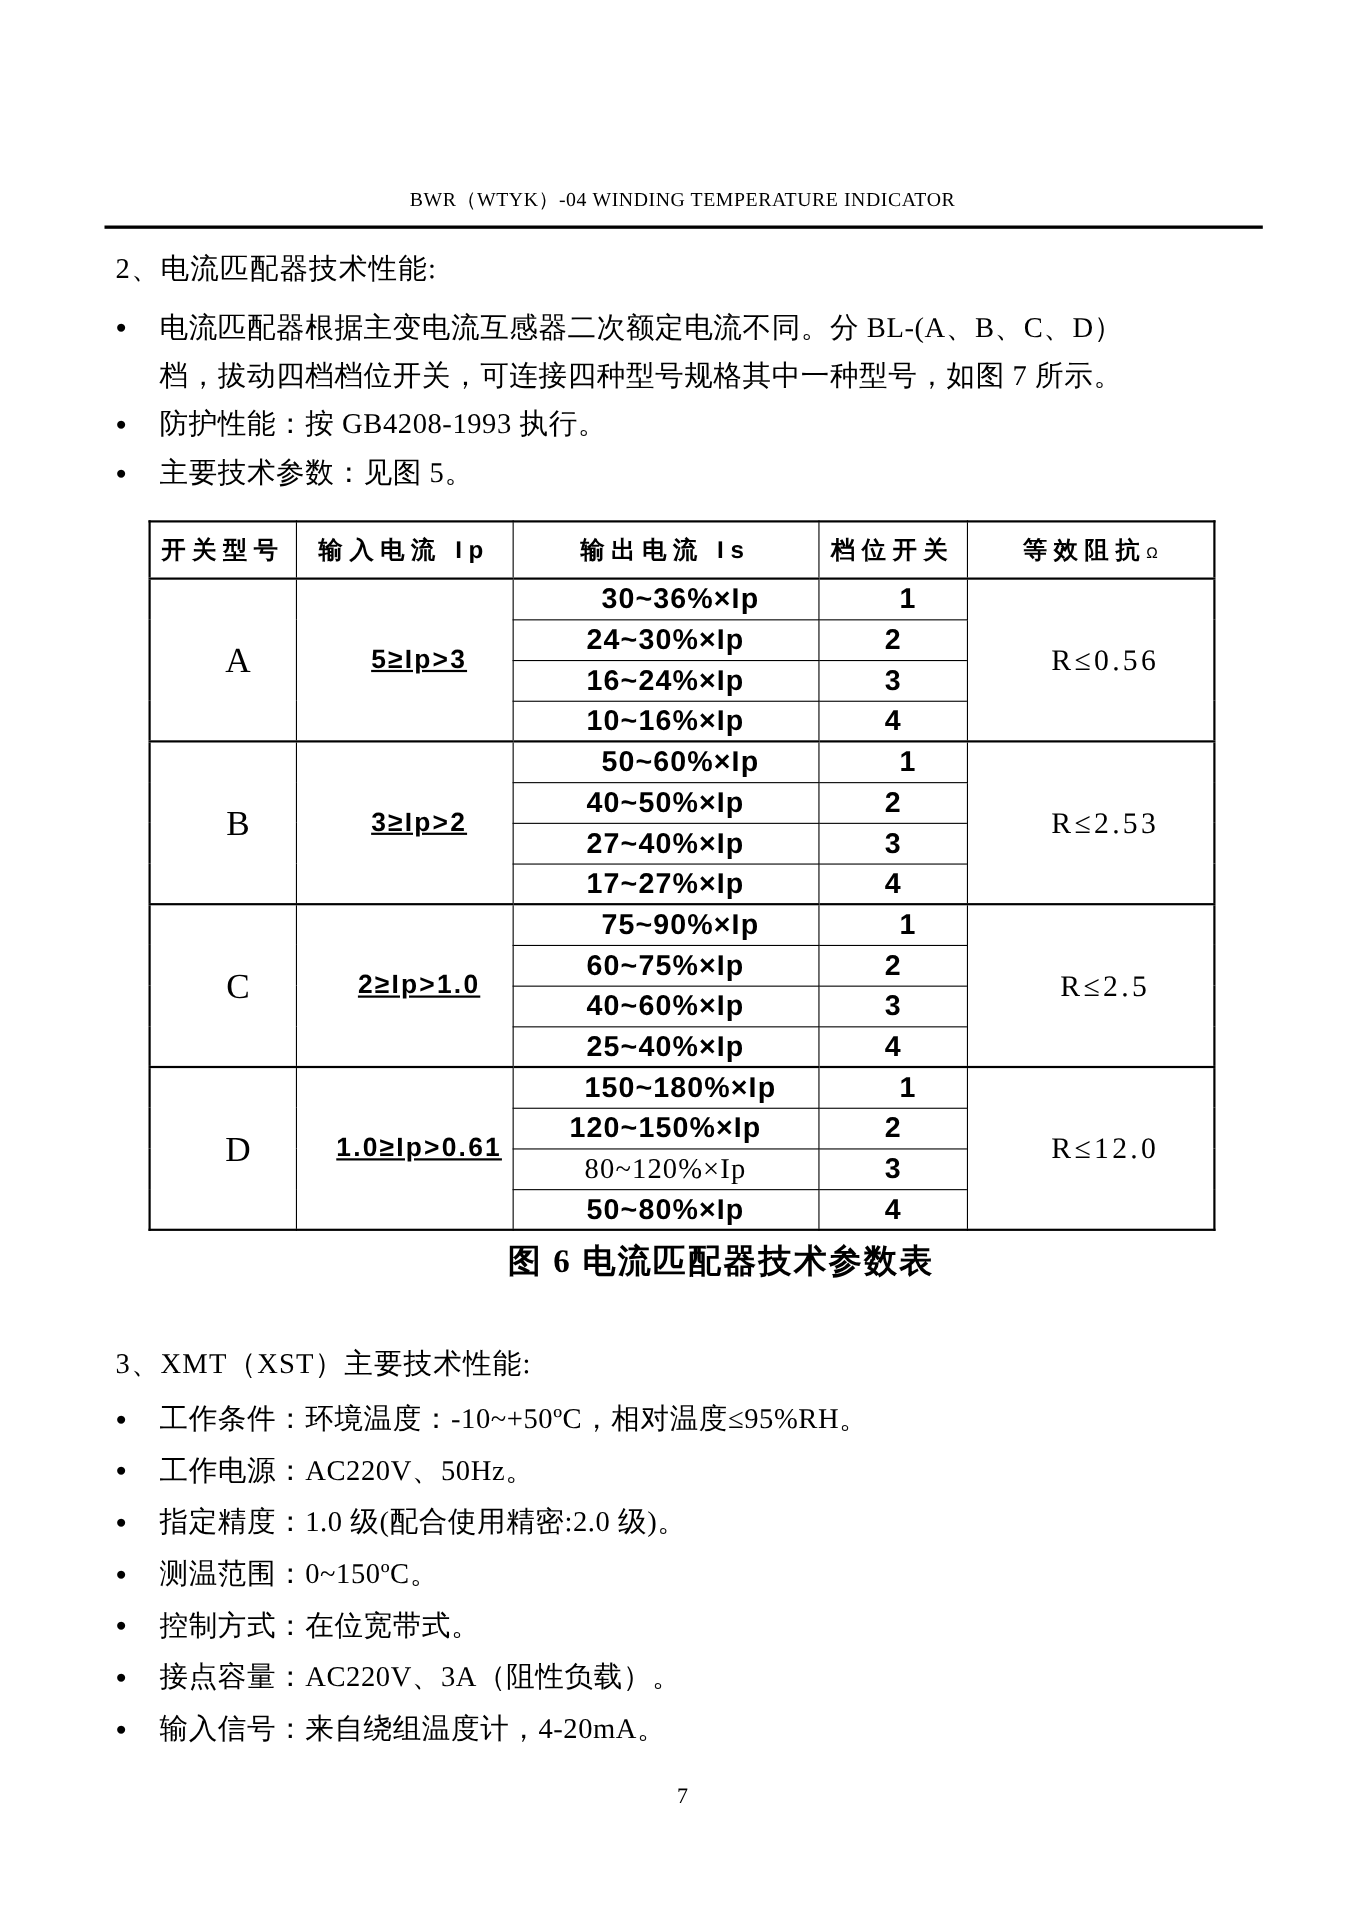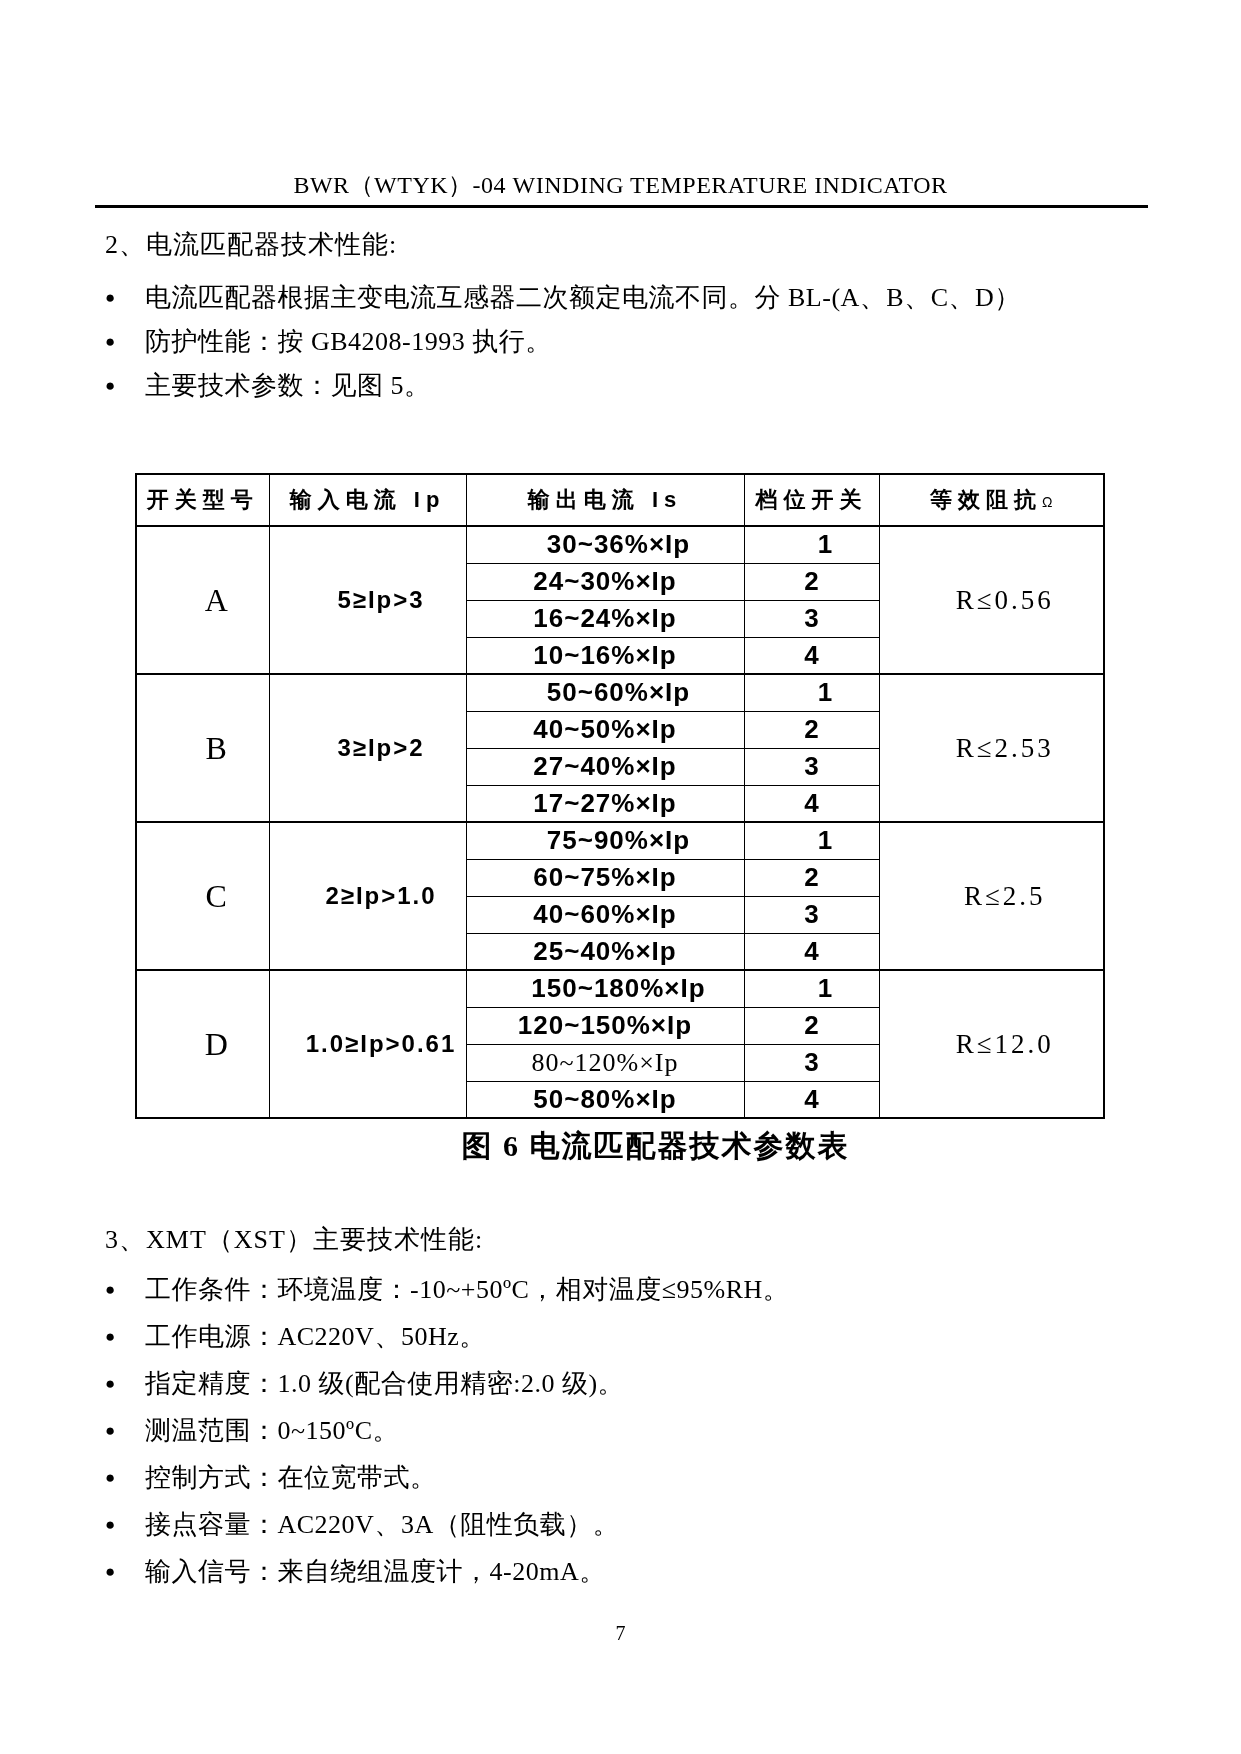--- a/index.html
+++ b/index.html
@@ -10,21 +10,21 @@
     font-family:"Liberation Serif","DejaVu Serif",serif;
     overflow:hidden; margin:0 auto;
   }
   .doc-title {
     position:absolute; top:126px; left:0; width:100%;
     text-align:center; font-size:27px; letter-spacing:27px; text-indent:27px;
     white-space:nowrap;
   }
   .doc-subtitle {
     position:absolute; top:169px; left:0; width:100%;
-    text-align:center; font-size:24px; letter-spacing:0.5px;
+    text-align:center; font-size:18px; letter-spacing:0.5px;
   }
   .header-rule {
     position:absolute; top:205px; left:95px; width:1053px; height:0;
     border-top:3px solid #000;
   }
   .section { position:absolute; left:105px; width:1042px; font-size:26px; }
   .section-2 { top:228px; }
   .section-3 { top:1222px; }
   .sec-heading { line-height:34px; letter-spacing:1px; }
   .section-3 .sec-heading { line-height:36px; margin-bottom:8px; }
@@ -48,21 +48,21 @@
     font-weight:700; font-size:22px; letter-spacing:6px;
   }
   .param-table tr.head th .unit { font-size:14px; letter-spacing:0; font-weight:400; }
   .param-table td { height:37px; }
   .param-table tr.gfirst td { border-top:2px solid #000;padding-left:27px; }
   .model-cell {
     font-family:"Liberation Serif","DejaVu Serif",serif; font-size:32px;
   }
   .input-cell {
     font-family:"Liberation Sans","DejaVu Sans",sans-serif;
-    font-weight:700; font-size:24px; letter-spacing:2px;
+    font-weight:700; font-size:24px; letter-spacing:2px;text-decoration:underline;
   }
   .output-cell {
     font-family:"Liberation Sans","DejaVu Sans",sans-serif;
     font-weight:700; font-size:26px; letter-spacing:1px;
   }
   .output-cell.serif-quirk {
     font-family:"Liberation Serif","DejaVu Serif",serif; font-weight:400;
   }
   .gear-cell {
     font-family:"Liberation Sans","DejaVu Sans",sans-serif;
@@ -88,20 +88,21 @@
 
   <div class="doc-subtitle">BWR（WTYK）-04 WINDING TEMPERATURE INDICATOR</div>
   <div class="header-rule"></div>
 
   <div class="section section-2">
     <div class="sec-heading">2、电流匹配器技术性能:</div>
     <div class="bullet-item first">
       <span class="mark">●</span>
       <div class="btext">
         <div>电流匹配器根据主变电流互感器二次额定电流不同。分 BL-(A、B、C、D）</div>
+        <div>档，拔动四档档位开关，可连接四种型号规格其中一种型号，如图 7 所示。</div>
       </div>
     </div>
     <div class="bullet-item">
       <span class="mark">●</span>
       <div class="btext">防护性能：按 GB4208-1993 执行。</div>
     </div>
     <div class="bullet-item">
       <span class="mark">●</span>
       <div class="btext">主要技术参数：见图 5。</div>
     </div>

